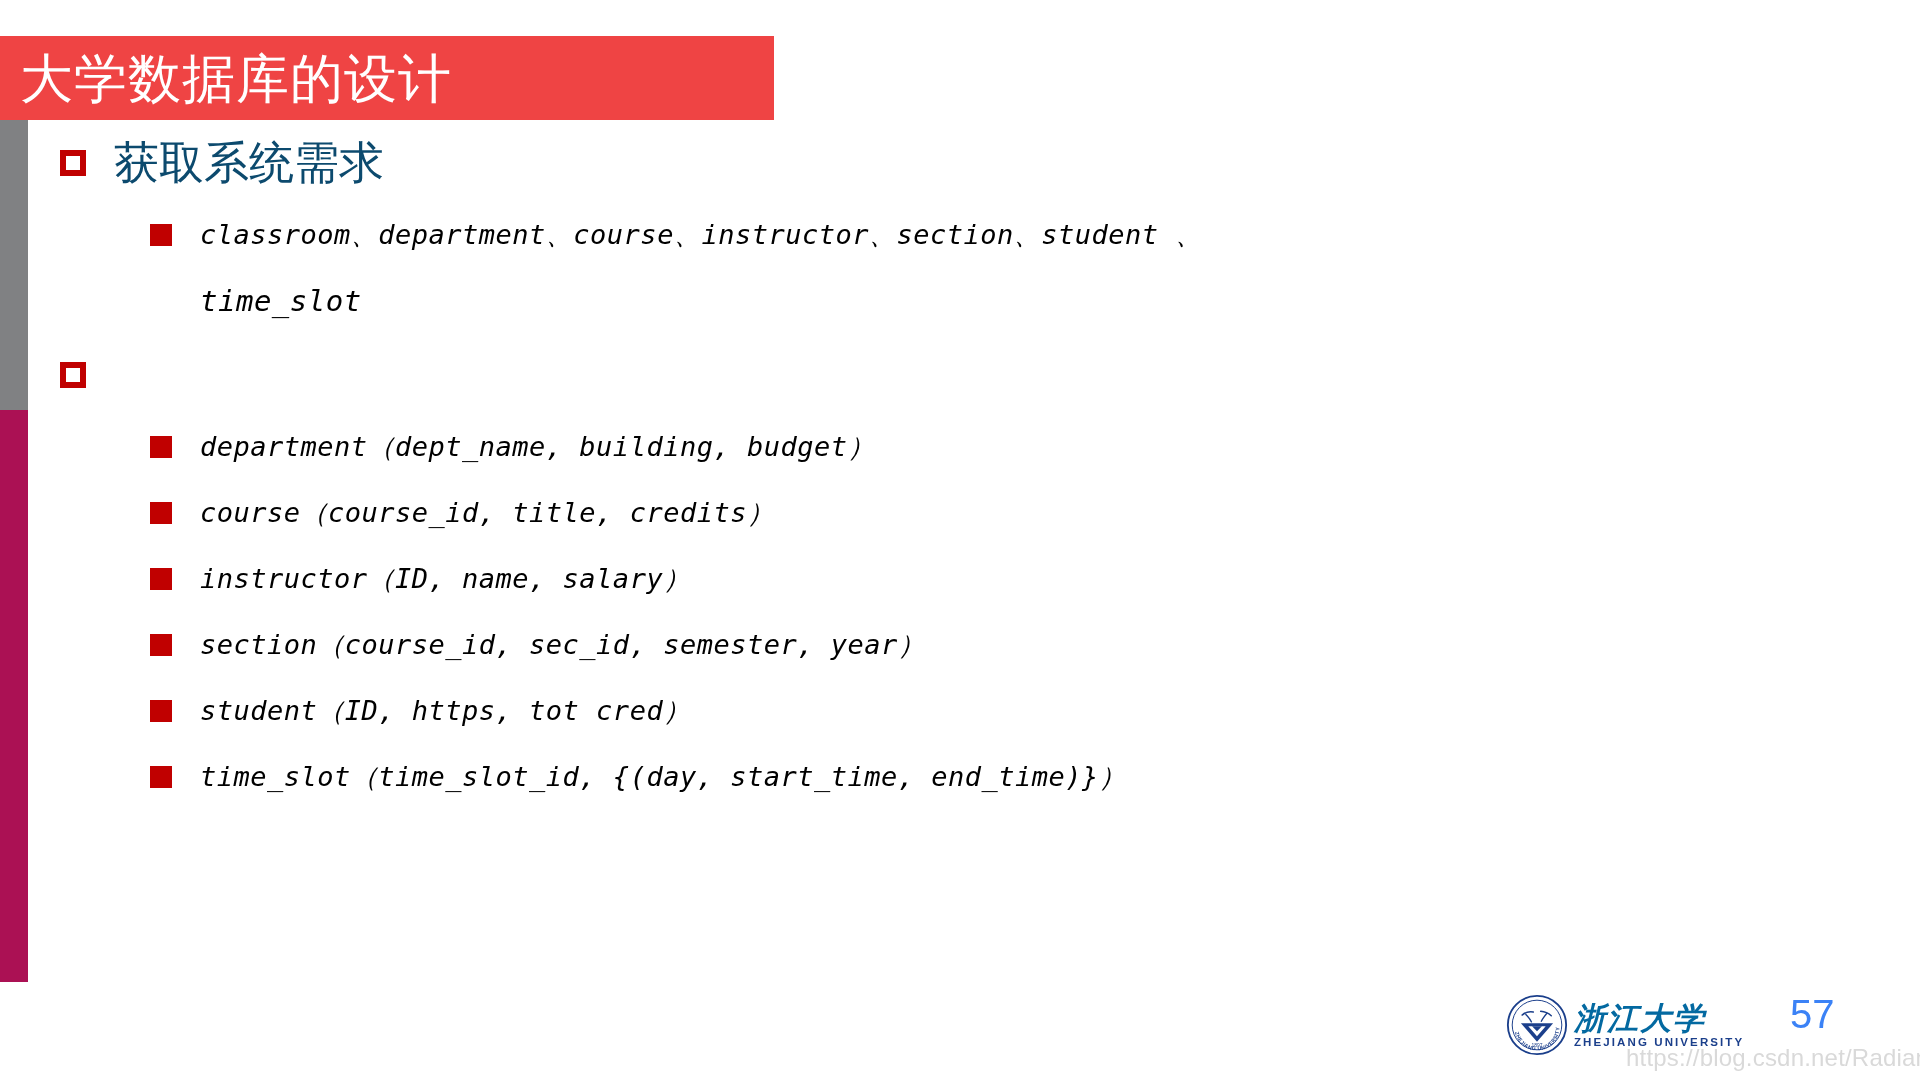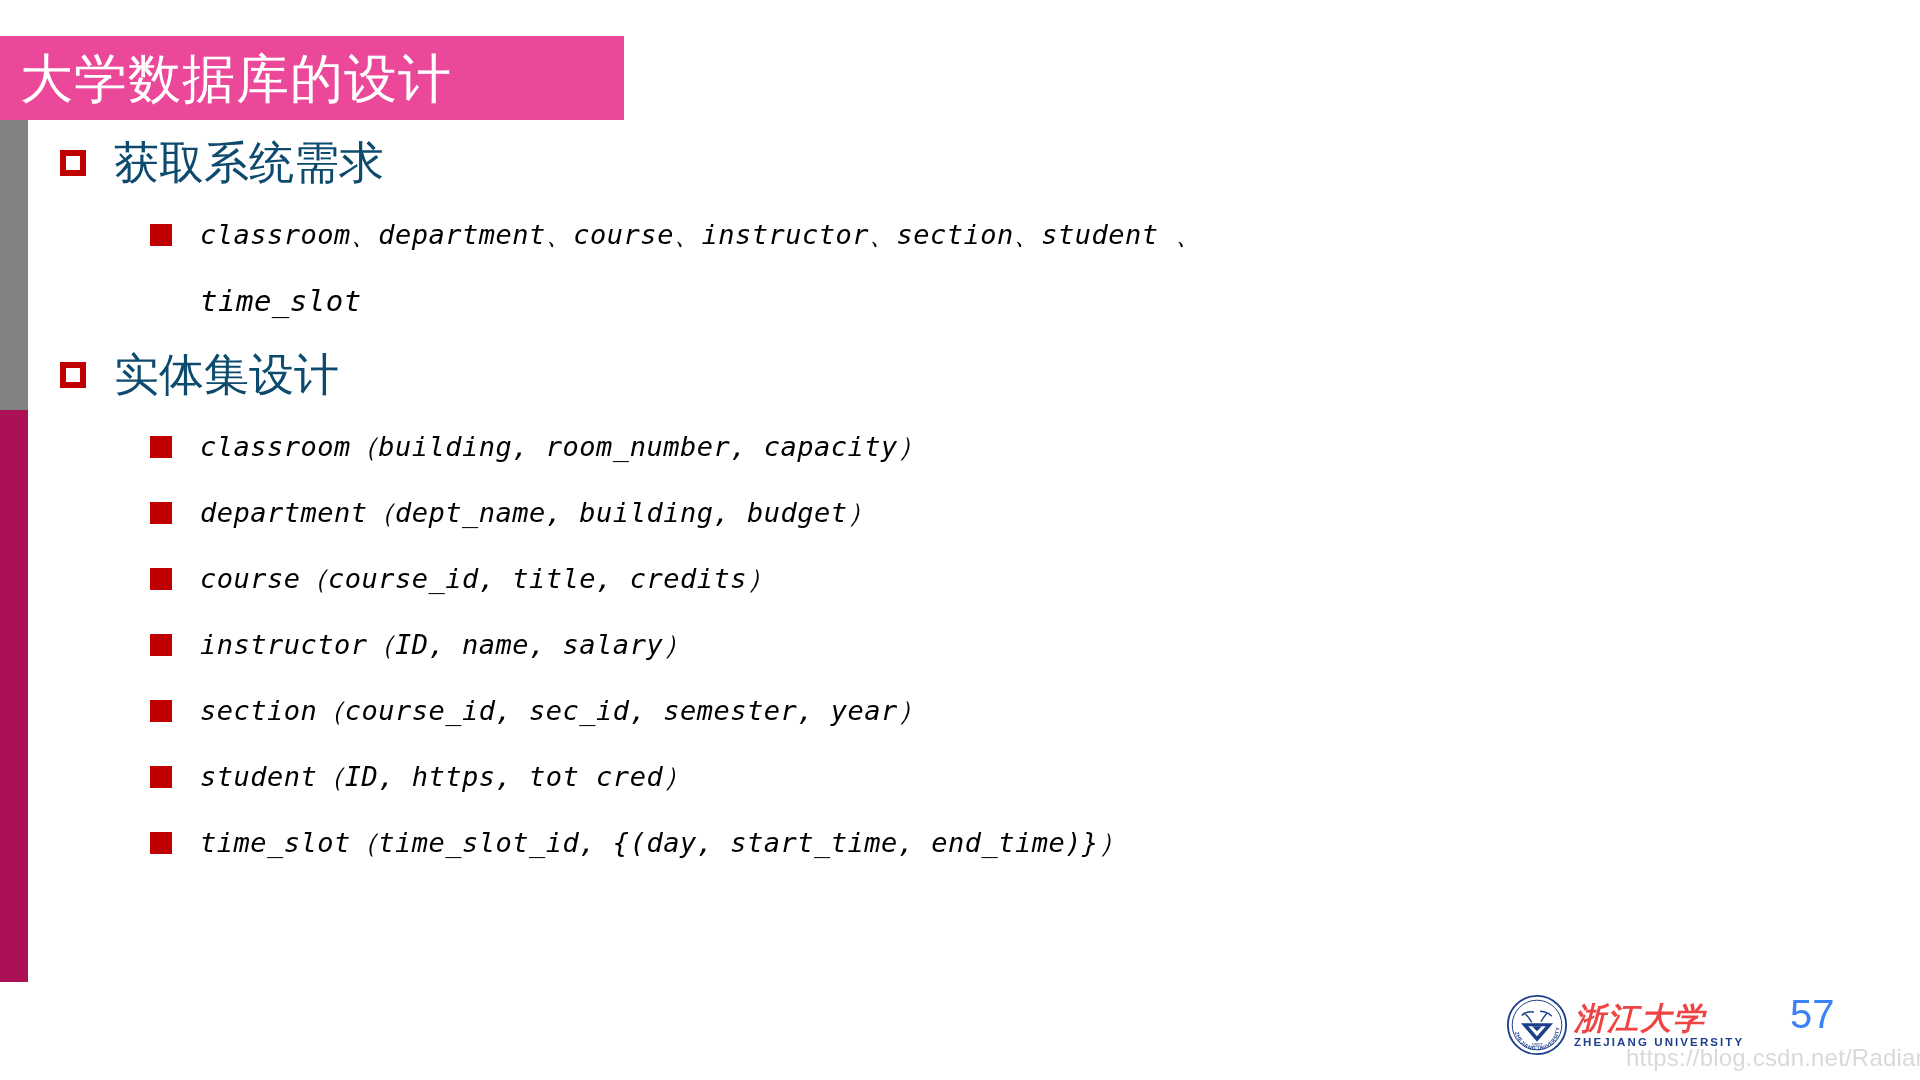--- a/index.html
+++ b/index.html
@@ -36,23 +36,23 @@
     width: 28px;
     height: 572px;
     background: #AB1154;
   }
 
   
   .title-banner {
     position: absolute;
     left: 0;
     top: 36px;
-    width: 624px;
+    width: 774px;
     height: 84px;
-    background: #ec4899;
+    background: #ef4444;
     display: flex;
     align-items: center;
   }
   .title-text {
     color: #ffffff;
     font-family: "DejaVu Sans", "Liberation Sans", sans-serif;
     font-size: 53px;
     line-height: 1;
     letter-spacing: 1px;
     padding-left: 20px;
@@ -150,21 +150,21 @@
     margin-left: 6px;
     display: flex;
     flex-direction: column;
     justify-content: center;
   }
   .zju-cn {
     font-family: "DejaVu Serif", "Liberation Serif", serif;
     font-size: 31px;
     font-weight: bold;
     font-style: italic;
-    color: #ef4444;
+    color: #0369a1;
     line-height: 34px;
     letter-spacing: 2px;
     white-space: nowrap;
   }
   .zju-en {
     font-family: "Liberation Sans", sans-serif;
     font-size: 11.5px;
     font-weight: bold;
     color: #1B3F8B;
     letter-spacing: 2.1px;
@@ -217,27 +217,22 @@
     </div>
 
     <div class="lvl2">
       <span class="lvl2-cont">time_slot</span>
     </div>
 
     <div class="spacer-6"></div>
 
     <div class="lvl1">
       <span class="bullet-hollow"></span>
-      <span class="lvl1-text">实体集设计</span>
-    </div>
-
-    <div class="lvl2">
-      <span class="bullet-solid"></span>
-      <span class="lvl2-text">classroom（building, room_number, capacity）</span>
-    </div>
+    </div>
+
     <div class="lvl2">
       <span class="bullet-solid"></span>
       <span class="lvl2-text">department（dept_name, building, budget）</span>
     </div>
     <div class="lvl2">
       <span class="bullet-solid"></span>
       <span class="lvl2-text">course（course_id, title, credits）</span>
     </div>
     <div class="lvl2">
       <span class="bullet-solid"></span>

